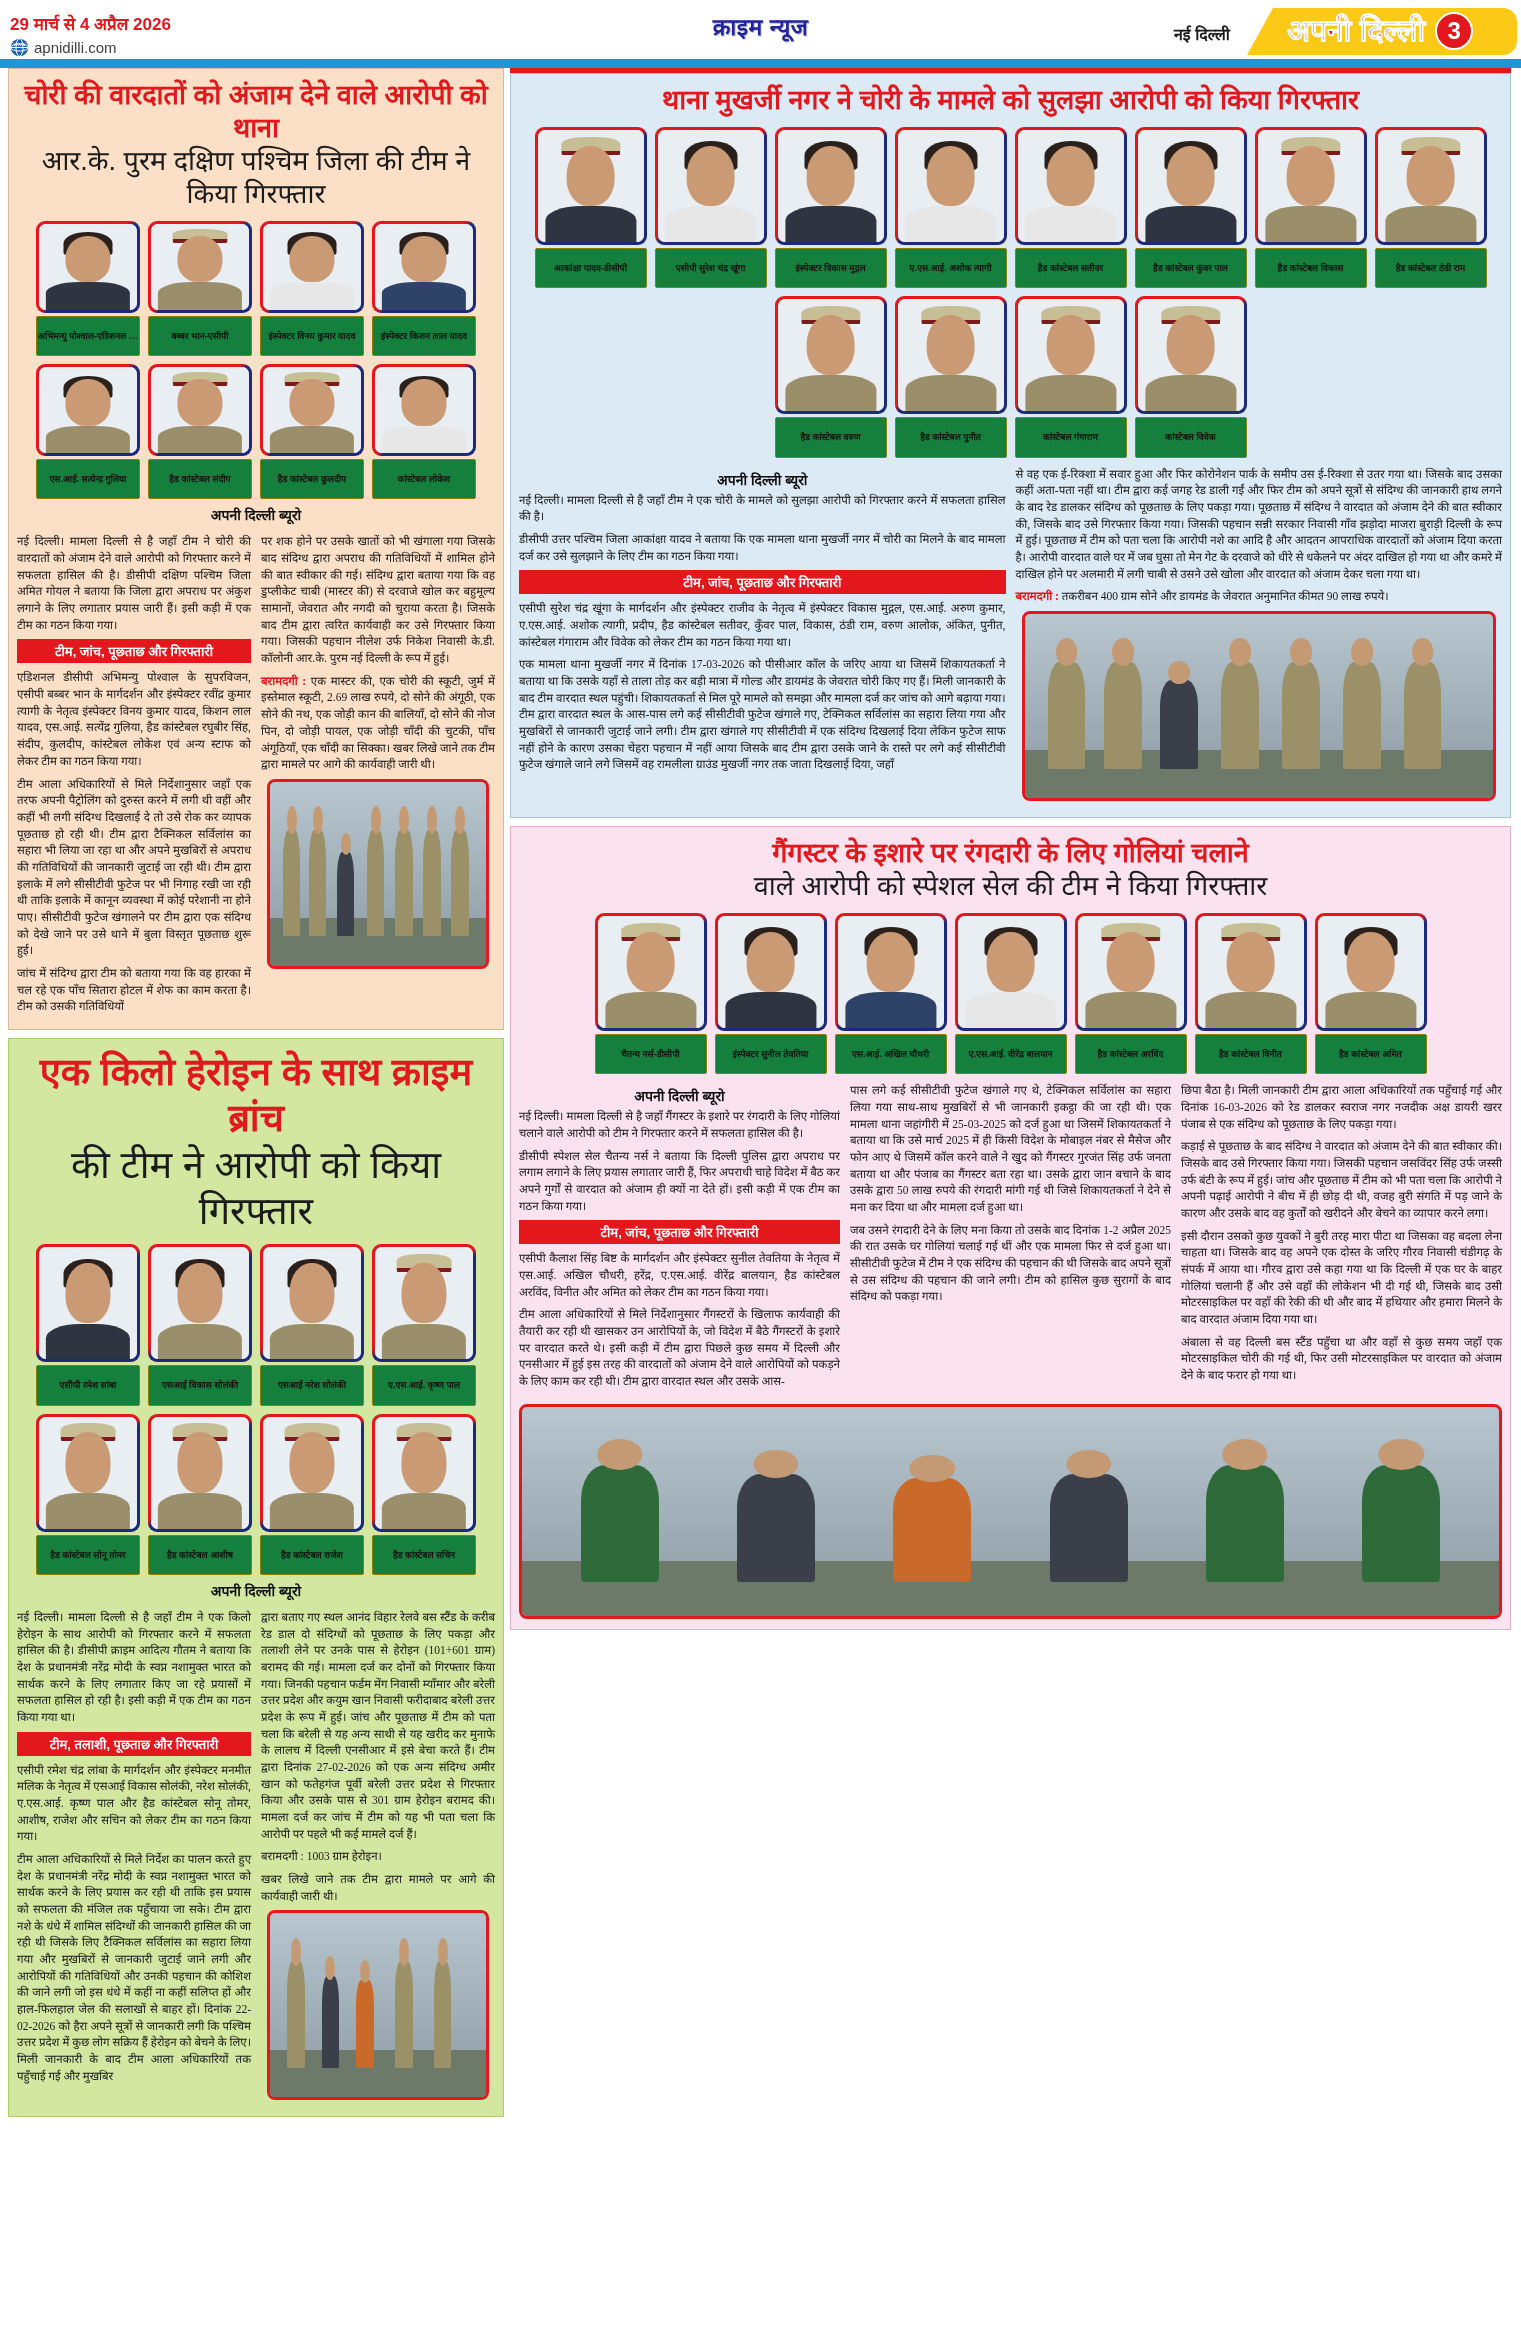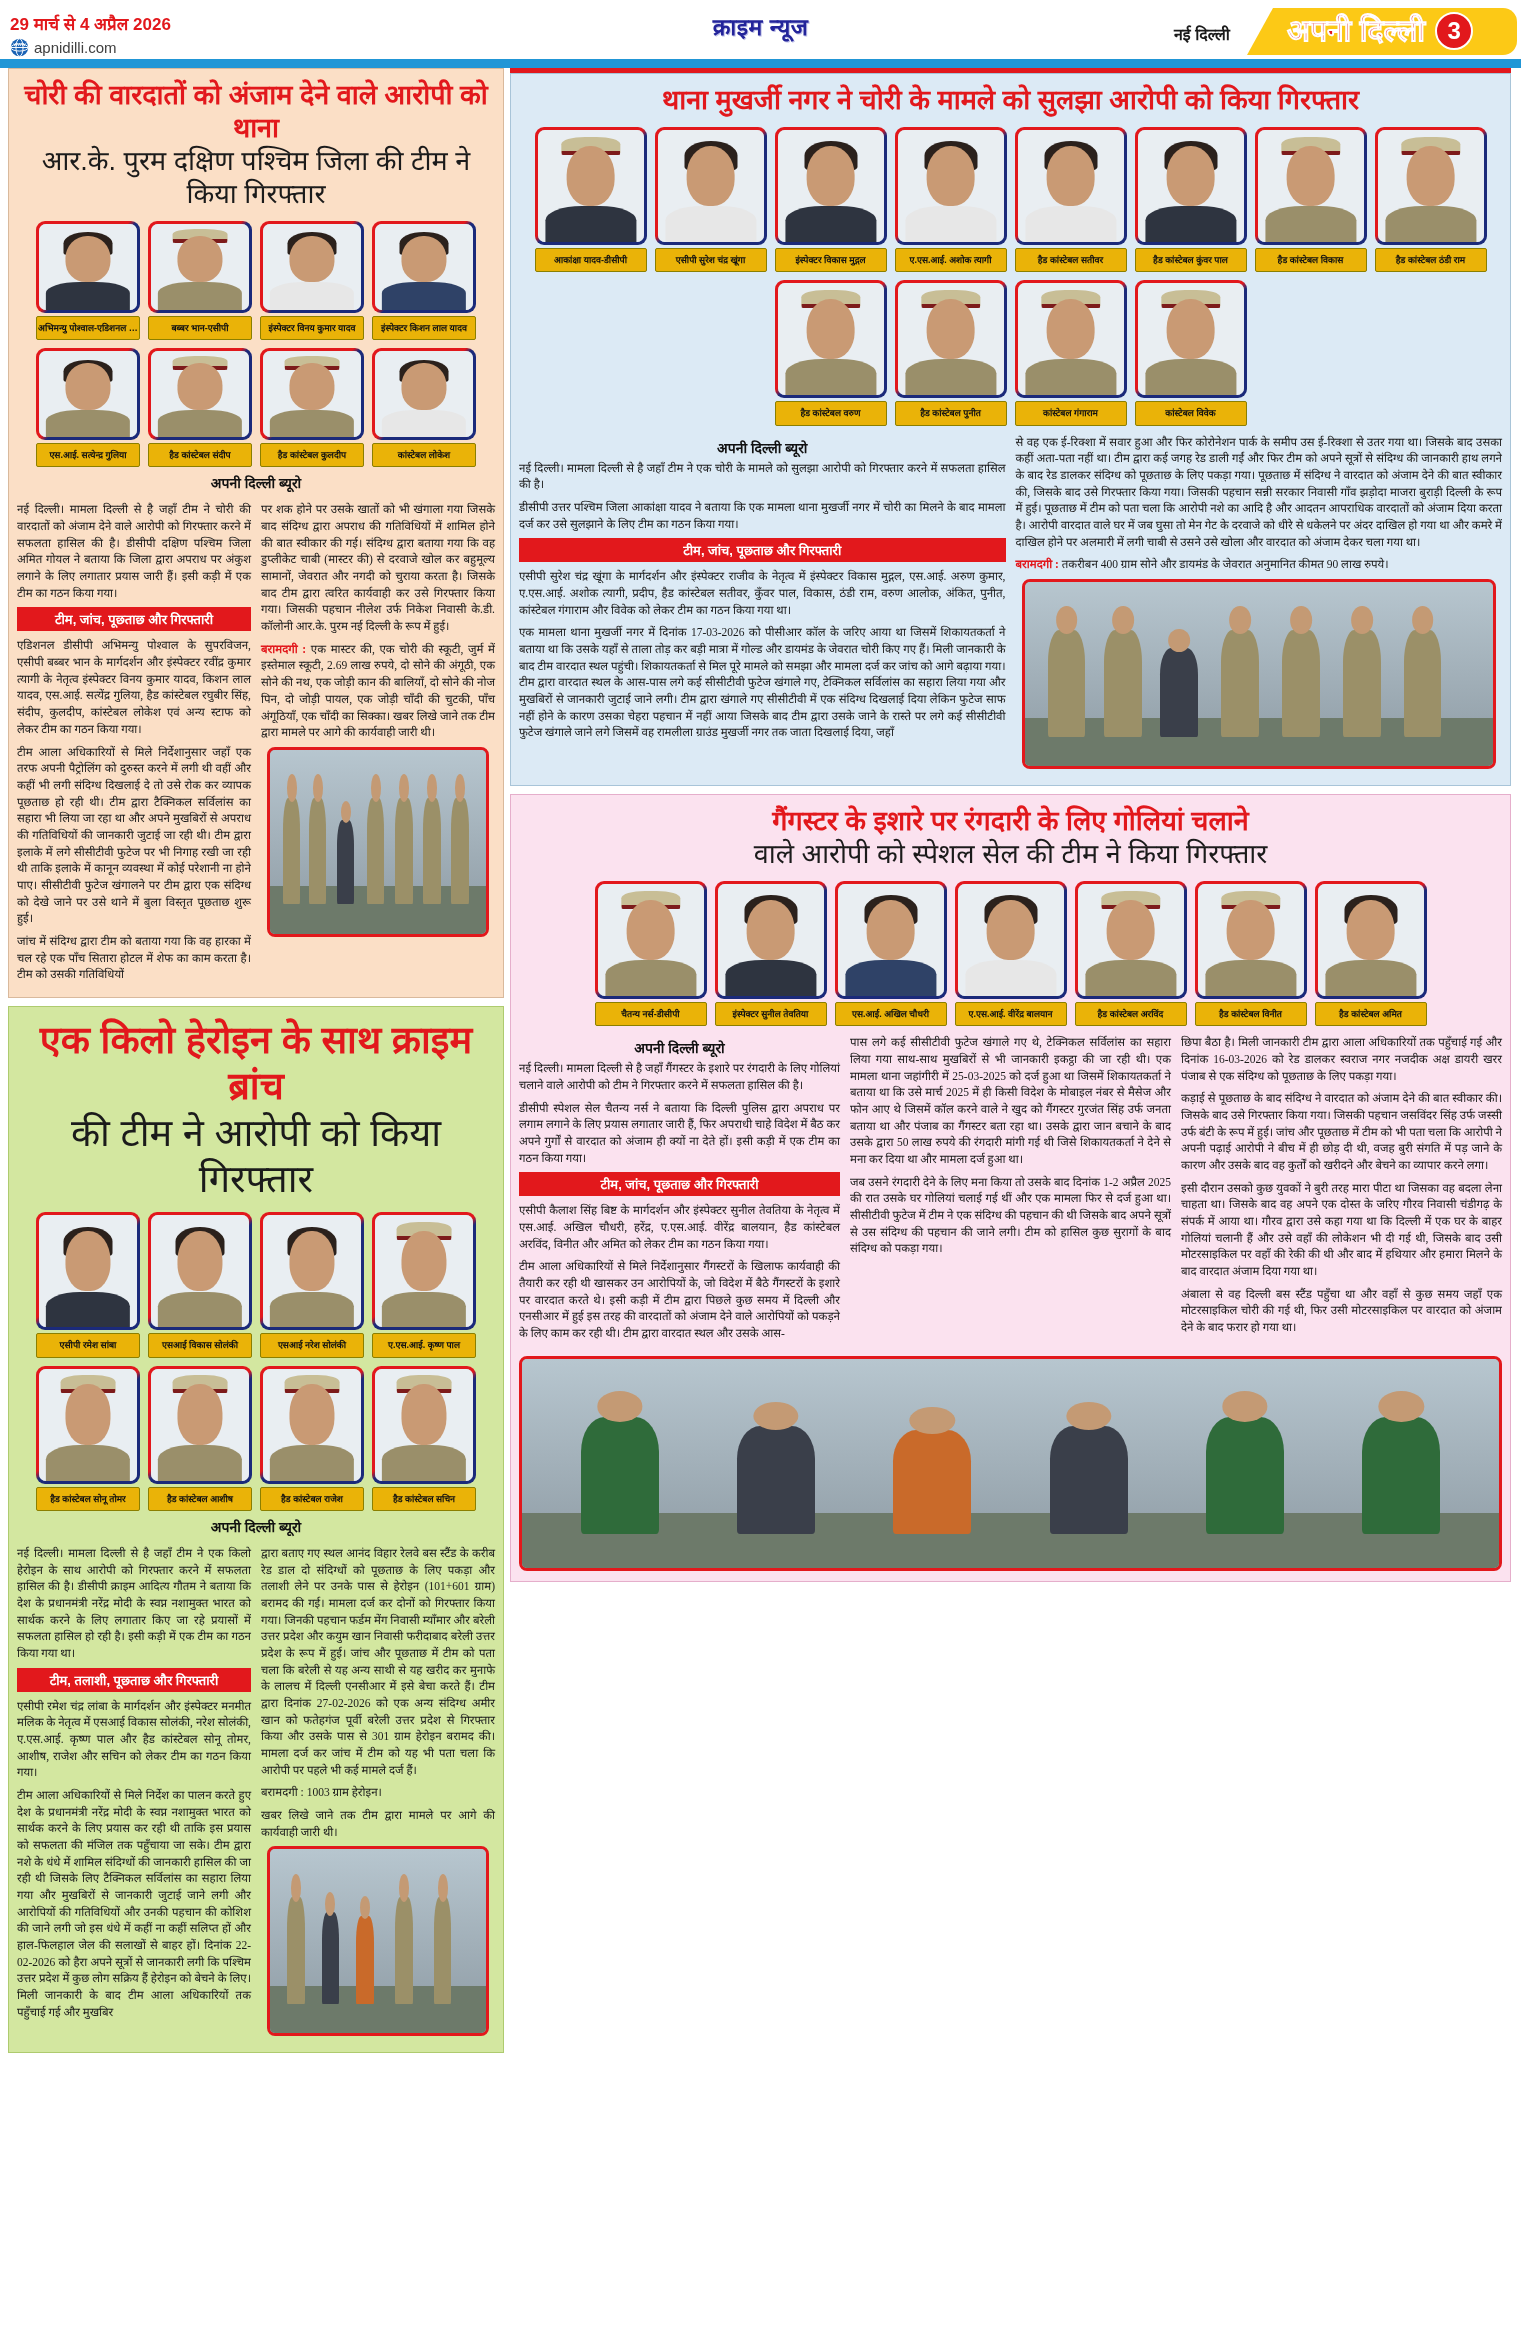--- a/index.html
+++ b/index.html
@@ -85,23 +85,23 @@
     position:relative; width:100%; height:92px; border-radius:9px;
     background:linear-gradient(135deg,#e2181c 0%,#e2181c 48%,#1b2a7a 52%,#1b2a7a 100%);
     padding:3px;
   }
   .pframe.tall { height:118px; }
   .pframe .pinner {
     width:100%; height:100%; border-radius:7px; overflow:hidden; position:relative;
     background:#cfd6dc;
   }
   .caption {
-    margin-top:3px; background:#eab308; border:1px solid #8b7f00;
+    margin-top:3px; background:#15803d; border:1px solid #8b7f00;
     font-size:10px; font-weight:bold; color:#111; text-align:center;
-    padding:6px 1px; line-height:1.15; border-radius:2px;
+    padding:14px 1px; line-height:1.15; border-radius:2px;
     white-space:nowrap; overflow:hidden; text-overflow:ellipsis;
   }
   .caption.sm { font-size:9px; }
 
   
   .face { position:absolute; left:0; right:0; bottom:0; top:0; }
   .face .sky { position:absolute; inset:0; background:#e9eef2; }
   .face .head {
     position:absolute; left:50%; transform:translateX(-50%); top:14%;
     width:46%; height:54%; border-radius:48% 48% 44% 44%;

